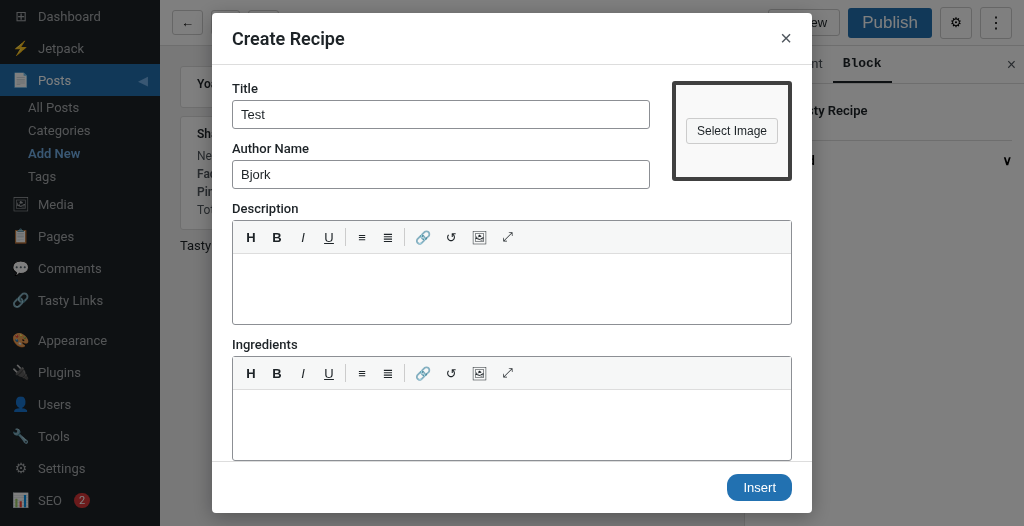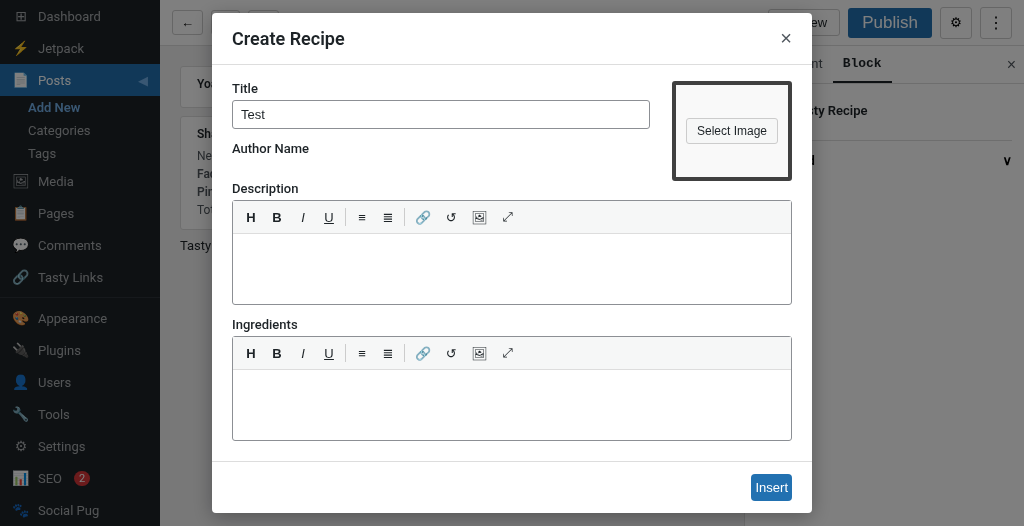--- a/index.html
+++ b/index.html
@@ -73,21 +73,21 @@
     
     .rte-container { border: 1px solid #8c8f94; border-radius: 3px; }
     .rte-toolbar { background: #f6f7f7; border-bottom: 1px solid #ddd; padding: 4px 6px; display: flex; align-items: center; gap: 2px; }
     .rte-btn { background: none; border: 1px solid transparent; border-radius: 2px; padding: 2px 5px; cursor: pointer; font-size: 13px; color: #1d2327; min-width: 24px; height: 24px; display: flex; align-items: center; justify-content: center; }
     .rte-btn.bold { font-weight: bold; }
     .rte-btn.italic { font-style: italic; }
     .rte-btn.underline { text-decoration: underline; }
     .rte-content { min-height: 70px; padding: 6px 8px; font-size: 13px; }
     .rte-divider { width: 1px; height: 18px; background: #ccc; margin: 0 2px; }
 
-    .insert-btn { background: #2271b1; color: #fff; border: none; border-radius: 4px; padding: 6px 4px; cursor: pointer; font-size: 13px; text-align: center; }
+    .insert-btn { background: #2271b1; color: #fff; border: none; border-radius: 11px; padding: 6px 16px; cursor: pointer; font-size: 13px; text-align: center; }
 
     
     .stats-area { background: #fff; padding: 10px 16px; font-size: 12px; }
     .stats-title { font-weight: 600; color: #1d2327; margin-bottom: 6px; }
     .stats-row { display: flex; justify-content: space-between; padding: 2px 0; color: #50575e; }
   </style>
 </head>
 <body>
 
 <div class="sidebar">
@@ -98,25 +98,28 @@
   <div class="sidebar-item">
     <span class="icon">⚡</span>
     <span>Jetpack</span>
   </div>
   <div class="sidebar-item active">
     <span class="icon">📄</span>
     <span>Posts</span>
     <span class="arrow">◀</span>
   </div>
   <div class="sidebar-sub">
+    <div class="sidebar-item">
+      <span>All Posts</span>
+    </div>
+    <div class="sidebar-item">
+      <span>Categories</span>
+    </div>
     <div class="sidebar-item active-sub" style="color:#72aee6;font-weight:600;">
       <span>Add New</span>
-    </div>
-    <div class="sidebar-item">
-      <span>Categories</span>
     </div>
     <div class="sidebar-item">
       <span>Tags</span>
     </div>
   </div>
   <div class="sidebar-item">
     <span class="icon">🖼</span>
     <span>Media</span>
   </div>
   <div class="sidebar-item">
@@ -234,20 +237,21 @@
     <div class="modal-body">
 
       <div class="form-layout">
         <div class="form-left">
           <div class="form-row">
             <label class="form-label">Title</label>
             <input class="form-input" type="text" value="Test" style="">
           </div>
           <div class="form-row">
             <label class="form-label">Author Name</label>
+            <input class="form-input" type="text" value="Bjork" style="">
           </div>
         </div>
         <div class="form-right">
           <div class="image-box">
             <button class="select-image-btn">Select Image</button>
           </div>
         </div>
       </div>
 
       <div class="form-row">

